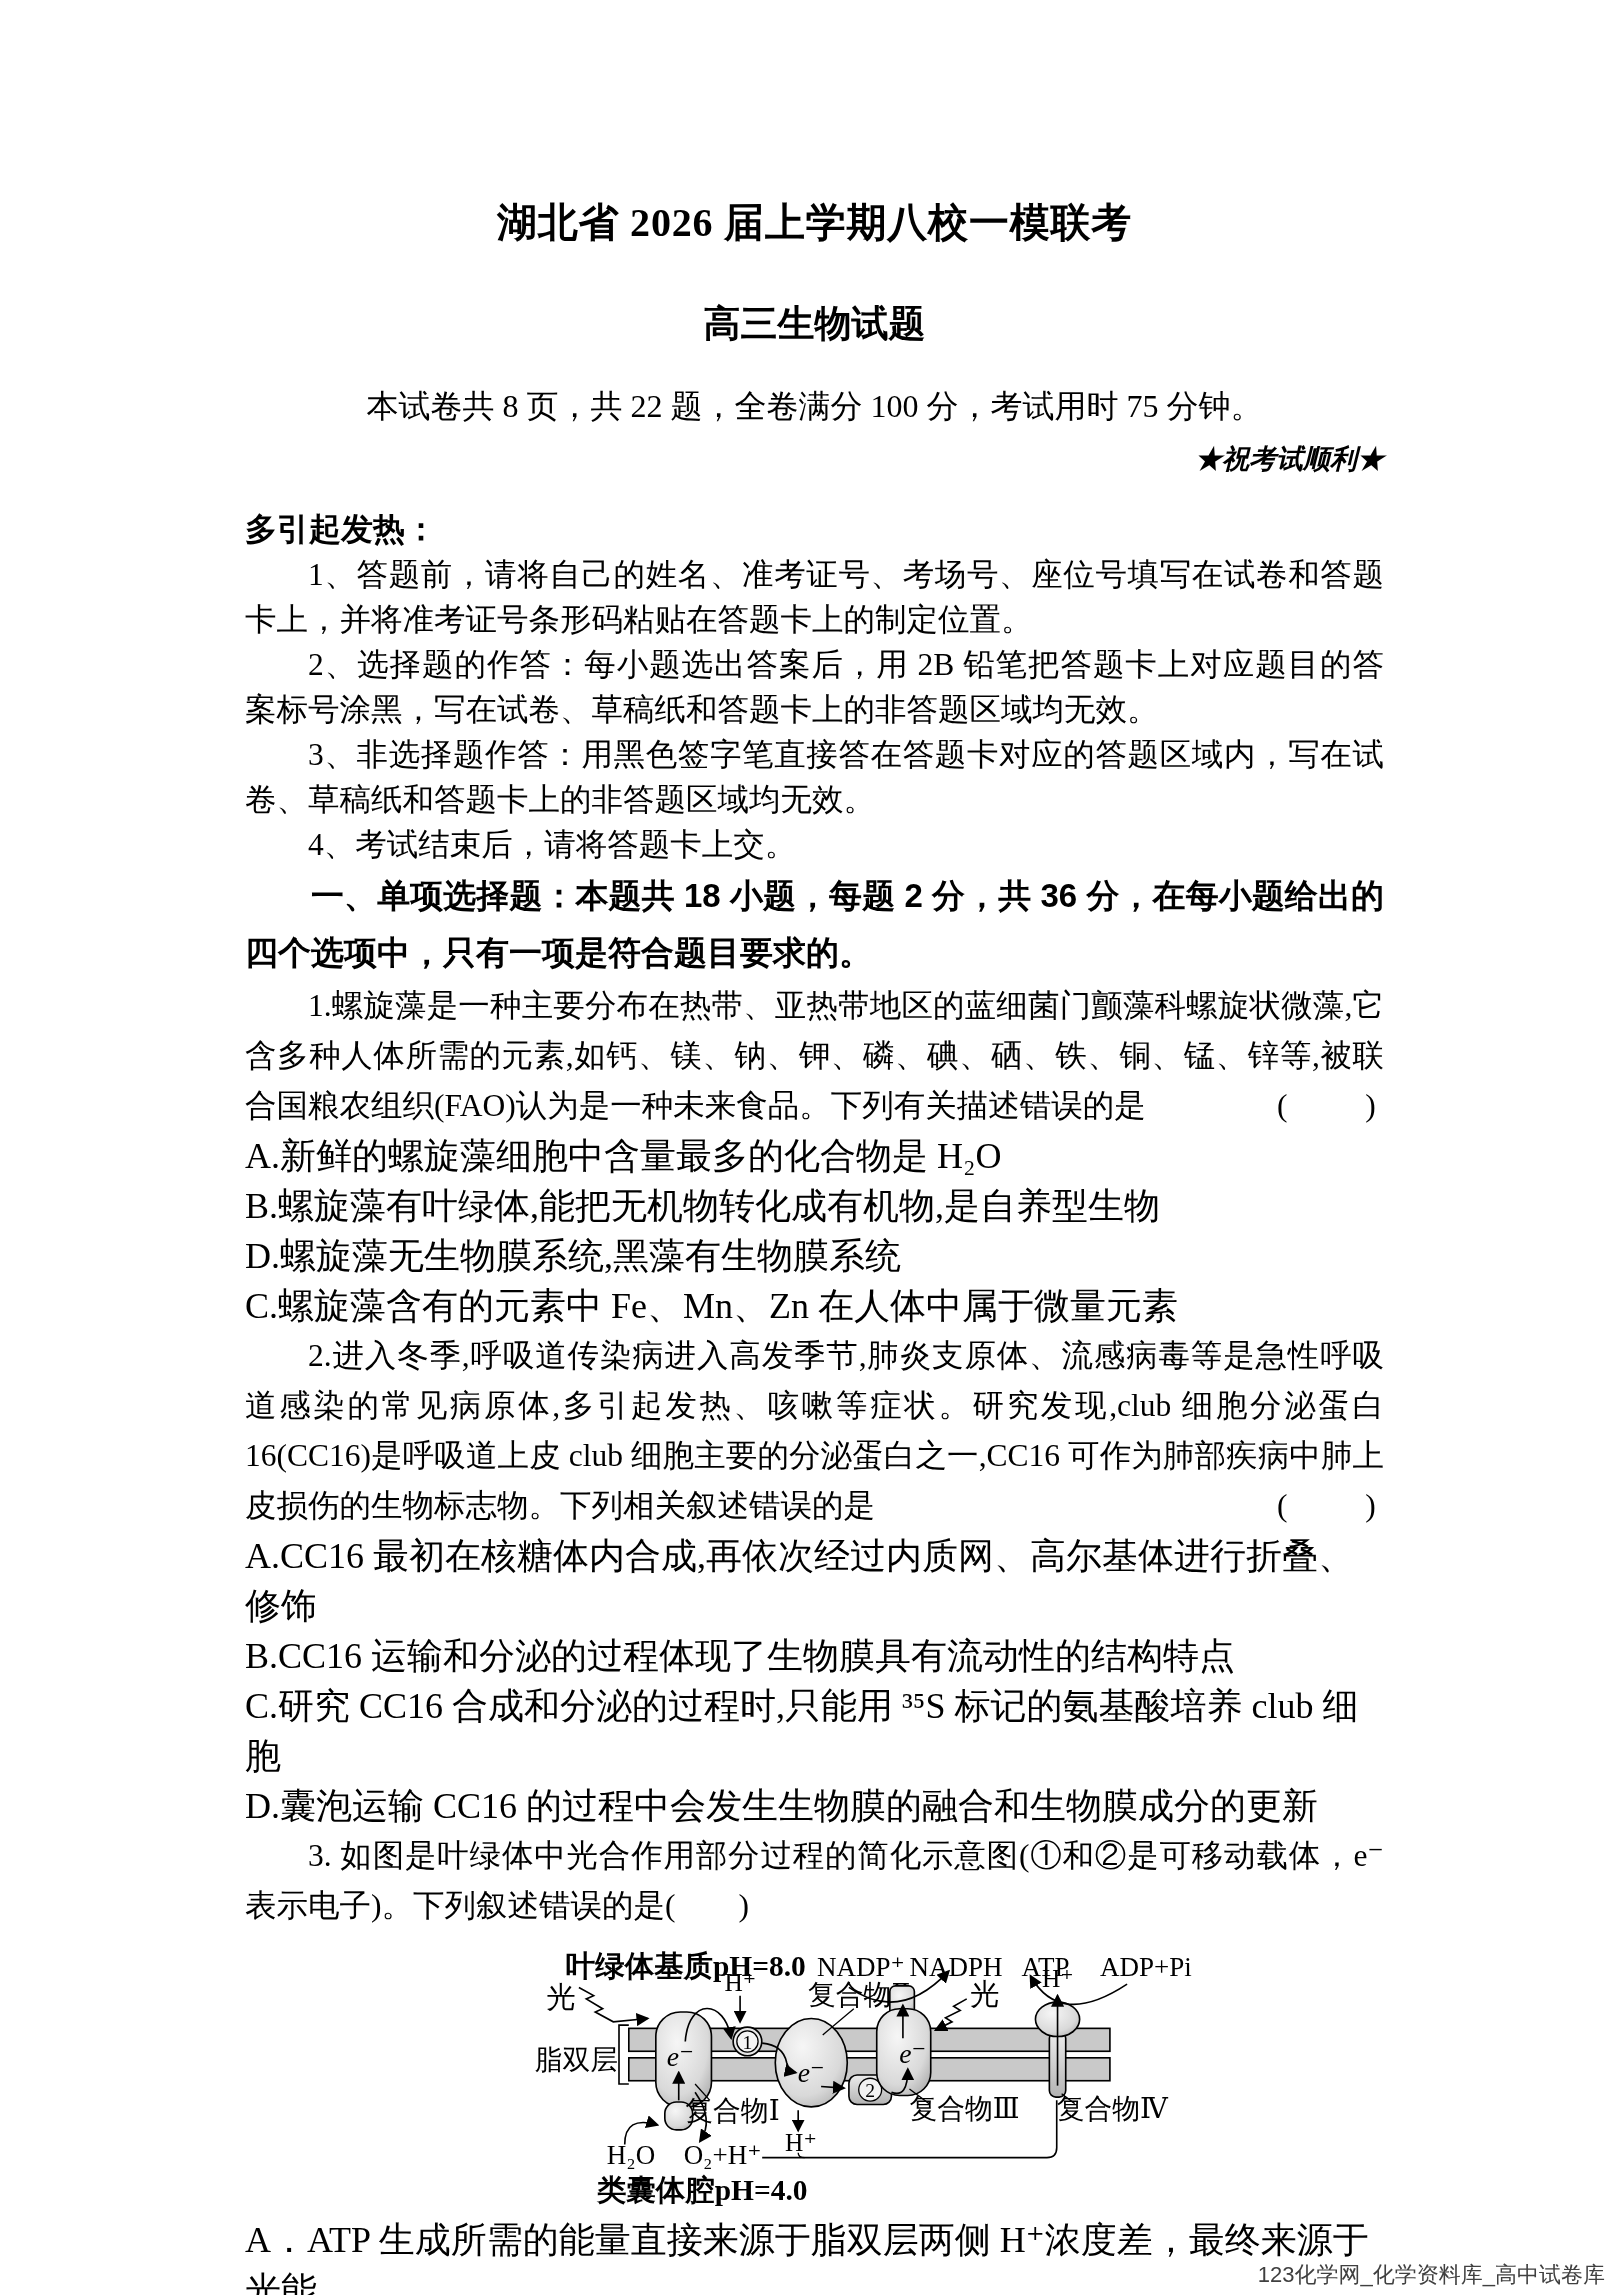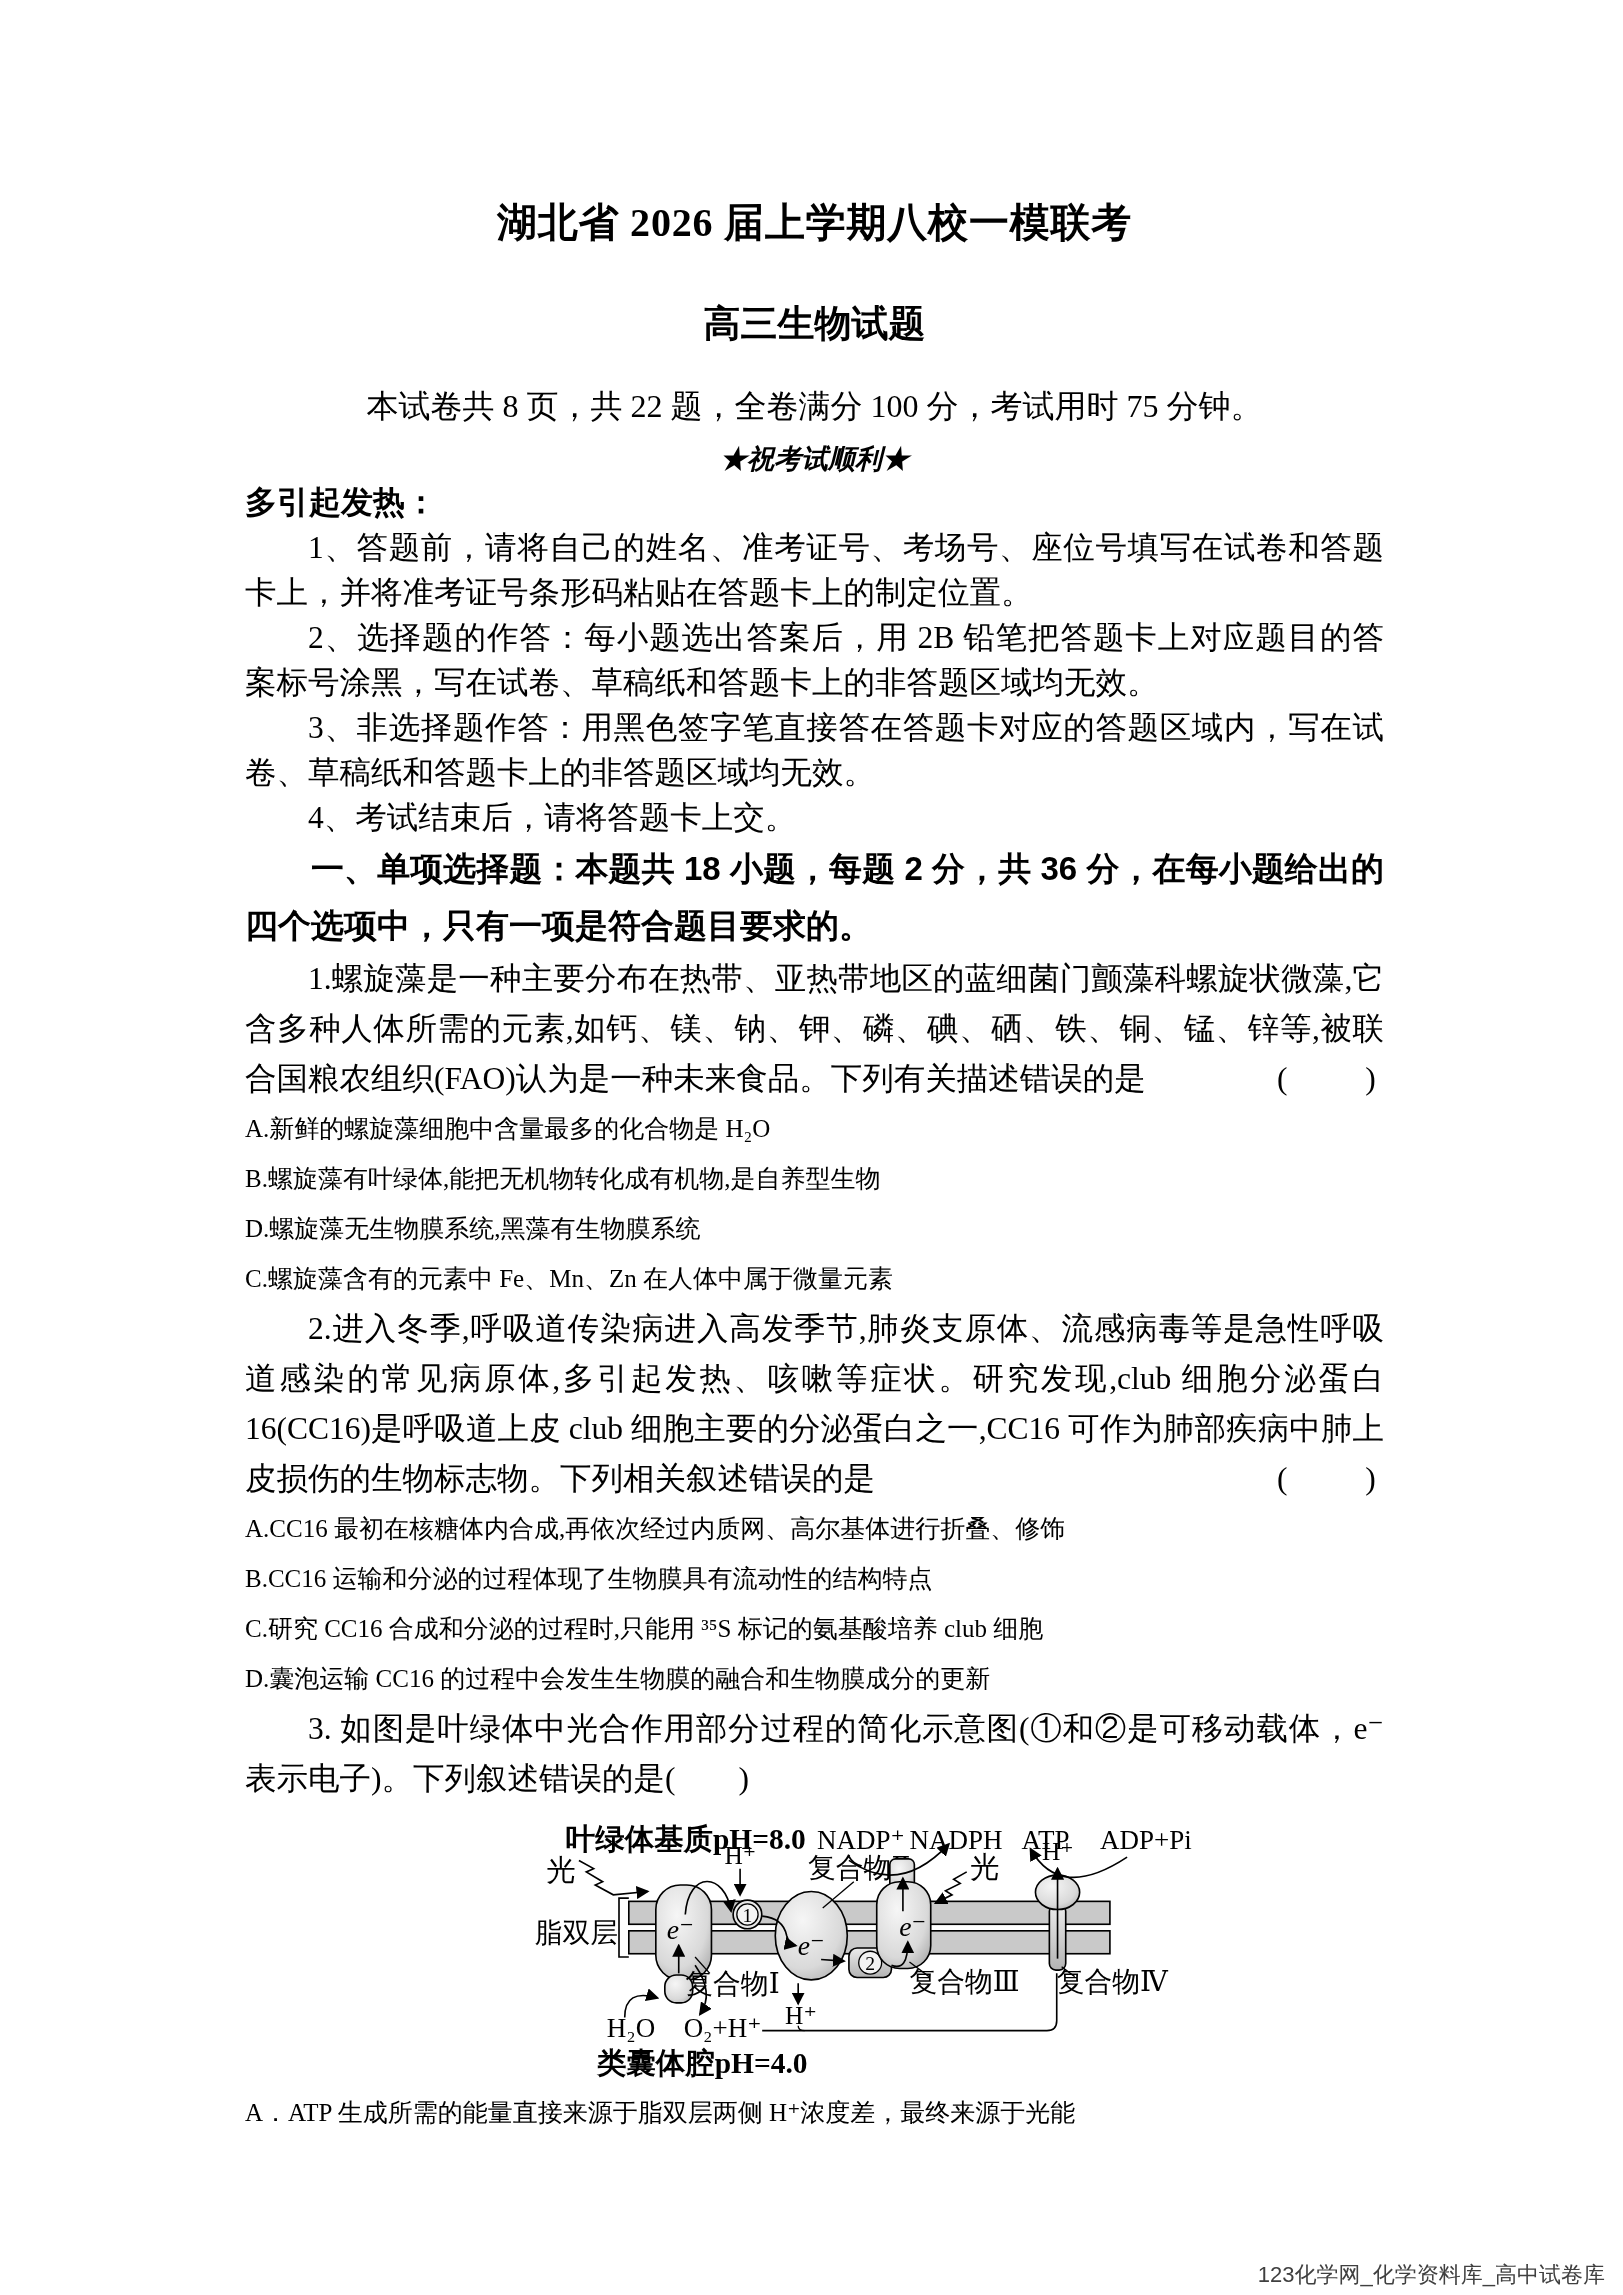--- a/index.html
+++ b/index.html
@@ -3,30 +3,30 @@
 <meta charset="utf-8">
 <style>
   * { margin:0; padding:0; box-sizing:border-box; }
   html,body { width:1623px; height:2295px; background:#ffffff; color:#000;
     font-family:"Liberation Serif","DejaVu Serif",serif; }
   .sheet { position:absolute; left:245px; top:195px; width:1139px; }
 
   .title { font-size:40px; font-weight:700; text-align:center; letter-spacing:0.8px; margin:0 0 49px 0; }
   .subtitle { font-size:37px; font-weight:700; text-align:center; margin:0 0 36px 0; }
   .exam-info { font-size:32px; text-align:center; margin:0 0 11.5px 0; }
-  .wish { font-size:27px; font-weight:700; font-style:italic; text-align:center; margin:0 0 2px 0; }
+  .wish { font-size:27px; font-weight:700; font-style:italic; text-align:right; margin:0 0 29px 0; }
 
   .notice-heading { font-size:32px; font-weight:700; line-height:46px; }
   .notice-item { font-size:31.5px; line-height:45px; text-indent:2em; text-align:justify; }
 
   .section-heading { font-size:33px; font-weight:700; line-height:57px; text-indent:2em; text-align:justify;
     font-family:"Liberation Sans","DejaVu Sans","Liberation Serif",sans-serif; }
 
   .stem { font-size:31.5px; line-height:50px; text-indent:2em; text-align:justify; position:relative; }
-  .opt  { font-size:25px; line-height:50px; text-align:left; }
+  .opt  { font-size:36px; line-height:50px; text-align:left; }
   .bracket { position:absolute; right:3.3px; bottom:0; text-indent:0; letter-spacing:4.9px; }
 
   .diagram-wrap { margin:9.8px 0 4.9px 239px; width:720px; height:270px; }
   svg text { font-family:"Liberation Serif","DejaVu Serif",serif; fill:#000; }
   svg .cjk { font-size:34px; }
   svg .cjk-b { font-size:36px; font-weight:700; }
   svg .chem { font-size:33px; }
   svg .hp { font-size:31px; }
   svg .el { font-size:34px; font-style:italic; }
   svg .digit { font-size:24px; }

